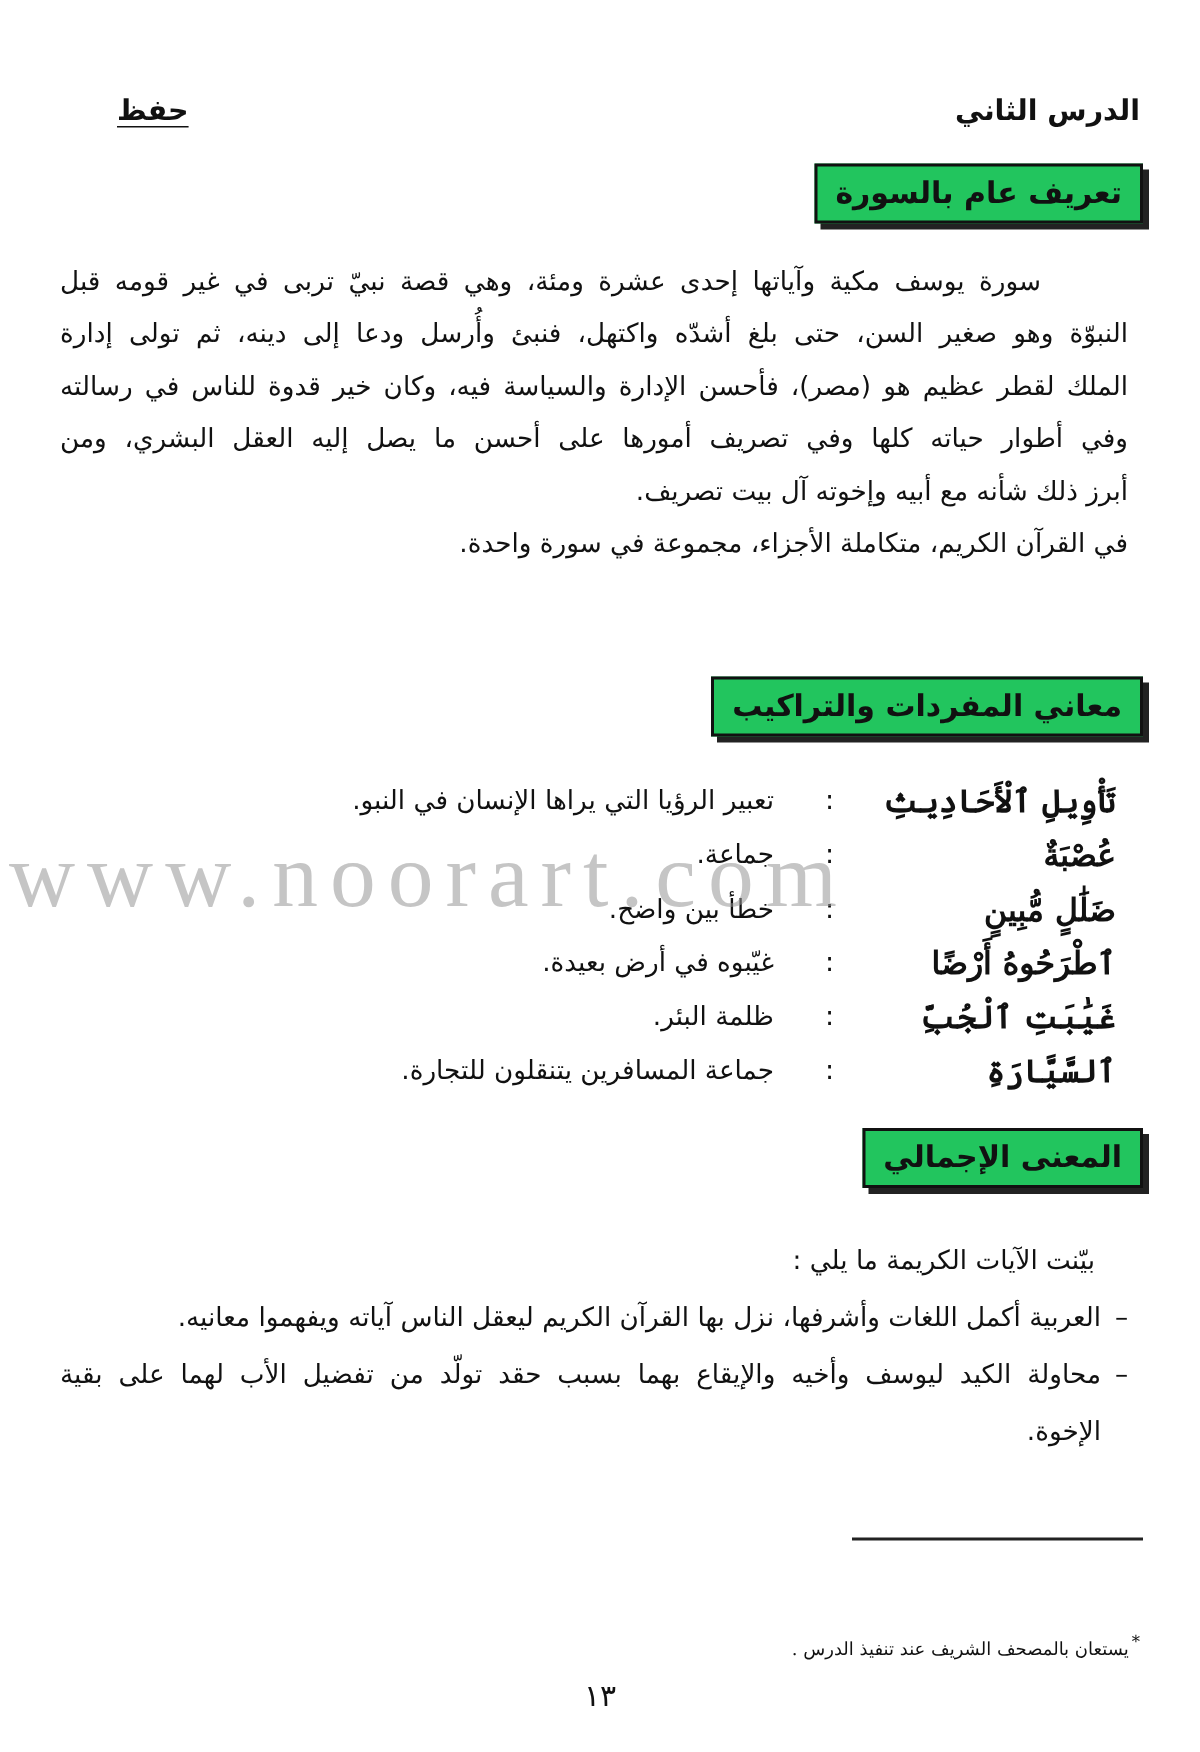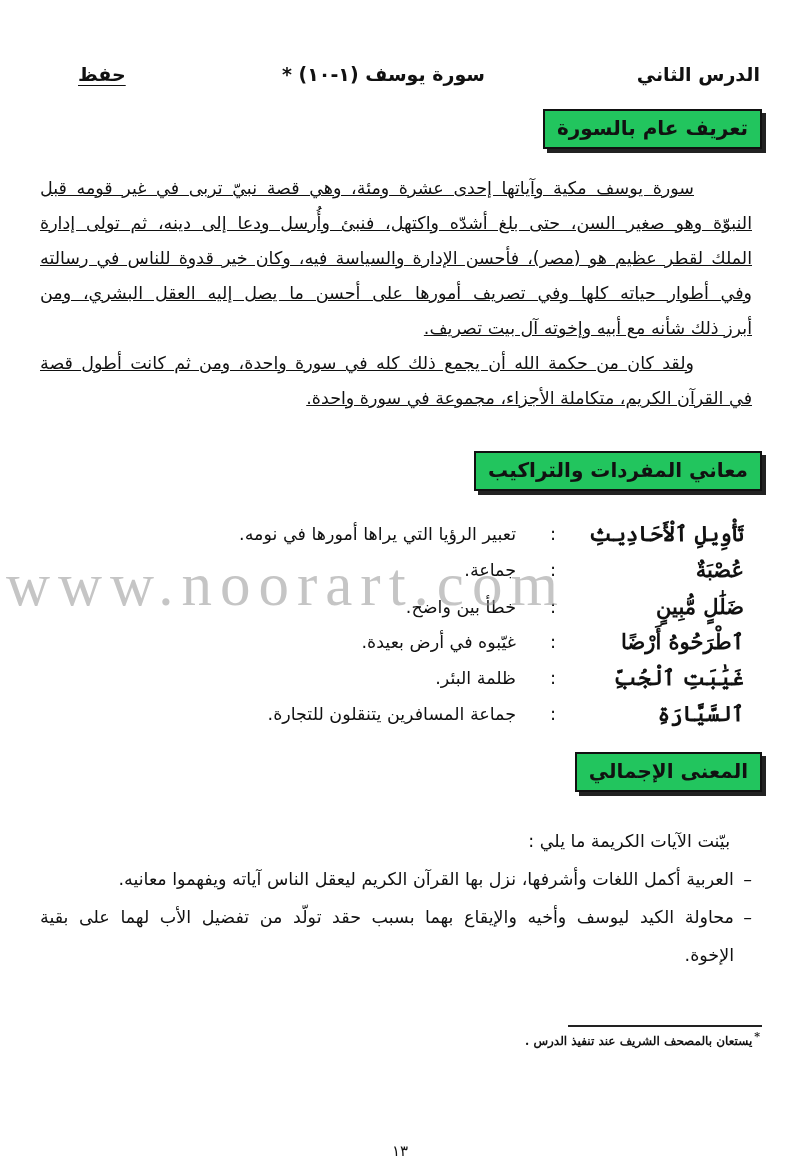--- a/index.html
+++ b/index.html
@@ -50,21 +50,21 @@
     
     .para {
       position: absolute;
       right: 48px;
       left: 40px;
       font-size: 17.5px;
       line-height: 35px;
       text-align: justify;
       text-align-last: right;
     }
-    .para .line { display: block; white-space: nowrap; text-align: justify; text-align-last: justify; text-decoration: underline; }
+    .para .line { display: block; white-space: nowrap; text-align: justify; text-align-last: justify; }
     .para .line.last { text-align-last: right; }
     .para .line.indent { padding-right: 58px; }
 
     
     .vocab-row {
       position: absolute;
       right: 48px;
       height: 36px;
       width: 712px;
     }
@@ -114,38 +114,36 @@
       position: absolute;
       right: 38px;
       top: 1025px;
       width: 194px;
       height: 0;
       border-top: 2px solid #222;
     }
     .footnote {
       position: absolute;
       right: 40px;
-      top: 1028px;
+      top: 1086px;
       font-family: "DejaVu Serif", "Liberation Serif", serif;
       font-size: 12px;
       line-height: 18px;
       white-space: nowrap;
-      font-weight: bold;
     }
     .footnote .star { font-size: 11px; vertical-align: super; margin-left: 2px; }
 
     .page-number {
       position: absolute;
       left: 0;
       right: 0;
       top: 1118px;
       text-align: center;
-      font-size: 15px;
+      font-size: 20px;
       direction: rtl;
-      margin-top: 24px;
     }
 
     
     .watermark {
       position: absolute;
       left: 6px;
       top: 545px;
       width: 790px;
       direction: ltr;
       font-family: "Liberation Serif", "DejaVu Serif", serif;
@@ -157,42 +155,40 @@
       white-space: nowrap;
       pointer-events: none;
     }
   </style>
 </head>
 <body>
 
 <div class="page">
 
   <div class="abs hdr hdr-right">الدرس الثاني</div>
-  <div class="abs hdr hdr-center">سورة يوسف (١-١٠) *</div>
   <div class="abs hdr hdr-left">حفظ</div>
 
   <div class="section-box" style="top:109px;">تعريف عام بالسورة</div>
 
   <div class="para" style="top:171px;">
     <span class="line indent">سورة يوسف مكية وآياتها إحدى عشرة ومئة، وهي قصة نبيّ تربى في غير قومه قبل</span>
     <span class="line">النبوّة وهو صغير السن، حتى بلغ أشدّه واكتهل، فنبئ وأُرسل ودعا إلى دينه، ثم تولى إدارة</span>
     <span class="line">الملك لقطر عظيم هو (مصر)، فأحسن الإدارة والسياسة فيه، وكان خير قدوة للناس في رسالته</span>
     <span class="line">وفي أطوار حياته كلها وفي تصريف أمورها على أحسن ما يصل إليه العقل البشري، ومن</span>
     <span class="line last">أبرز ذلك شأنه مع أبيه وإخوته آل بيت تصريف.</span>
-    <span class="line indent">ولقد كان من حكمة الله أن يجمع ذلك كله في سورة واحدة، ومن ثم كانت أطول قصة</span>
     <span class="line last">في القرآن الكريم، متكاملة الأجزاء، مجموعة في سورة واحدة.</span>
   </div>
 
   <div class="section-box" style="top:451px;">معاني المفردات والتراكيب</div>
 
   <div>
     <div class="vocab-row" style="top:517px;">
       <span class="vocab-word">تَأْوِيلِ ٱلْأَحَادِيثِ</span>
       <span class="vocab-colon">:</span>
-      <span class="vocab-meaning">تعبير الرؤيا التي يراها أمورها في نومه.</span>
+      <span class="vocab-meaning">تعبير الرؤيا التي يراها الإنسان في النبو.</span>
     </div>
     <div class="vocab-row" style="top:553px;">
       <span class="vocab-word">عُصْبَةٌ</span>
       <span class="vocab-colon">:</span>
       <span class="vocab-meaning">جماعة.</span>
     </div>
     <div class="vocab-row" style="top:590px;">
       <span class="vocab-word">ضَلَٰلٍ مُّبِينٍ</span>
       <span class="vocab-colon">:</span>
       <span class="vocab-meaning">خطأ بين واضح.</span>

